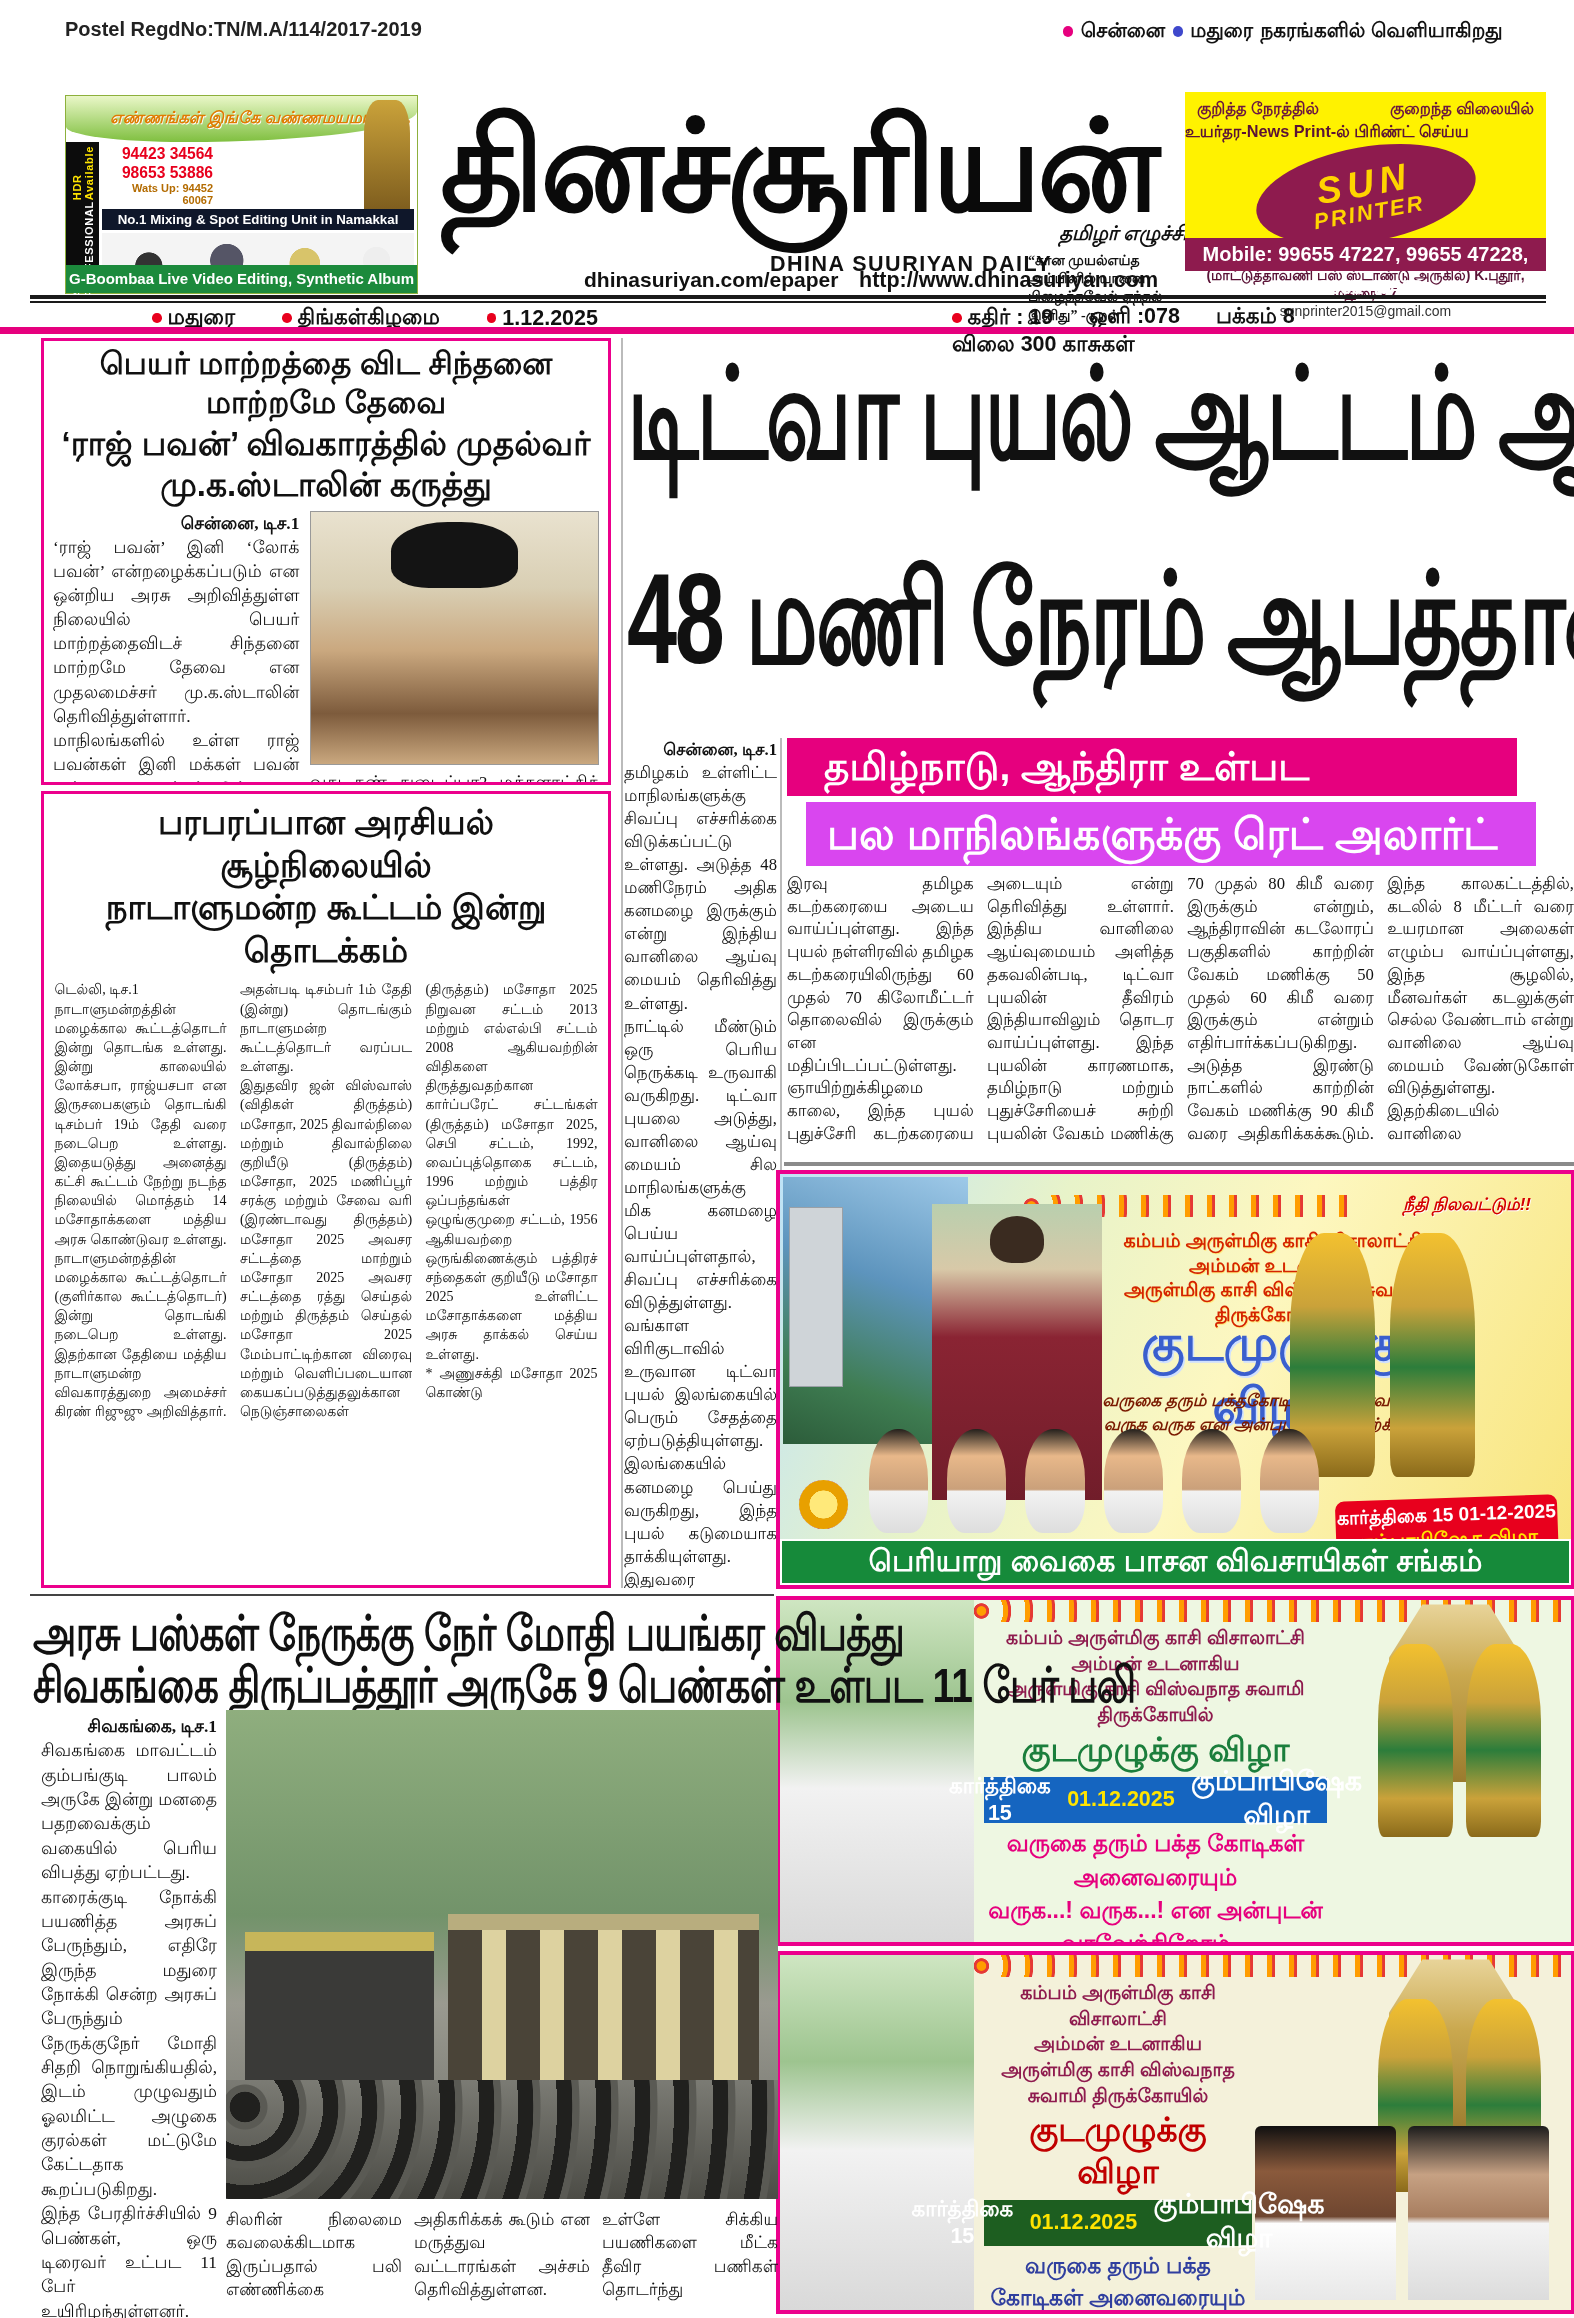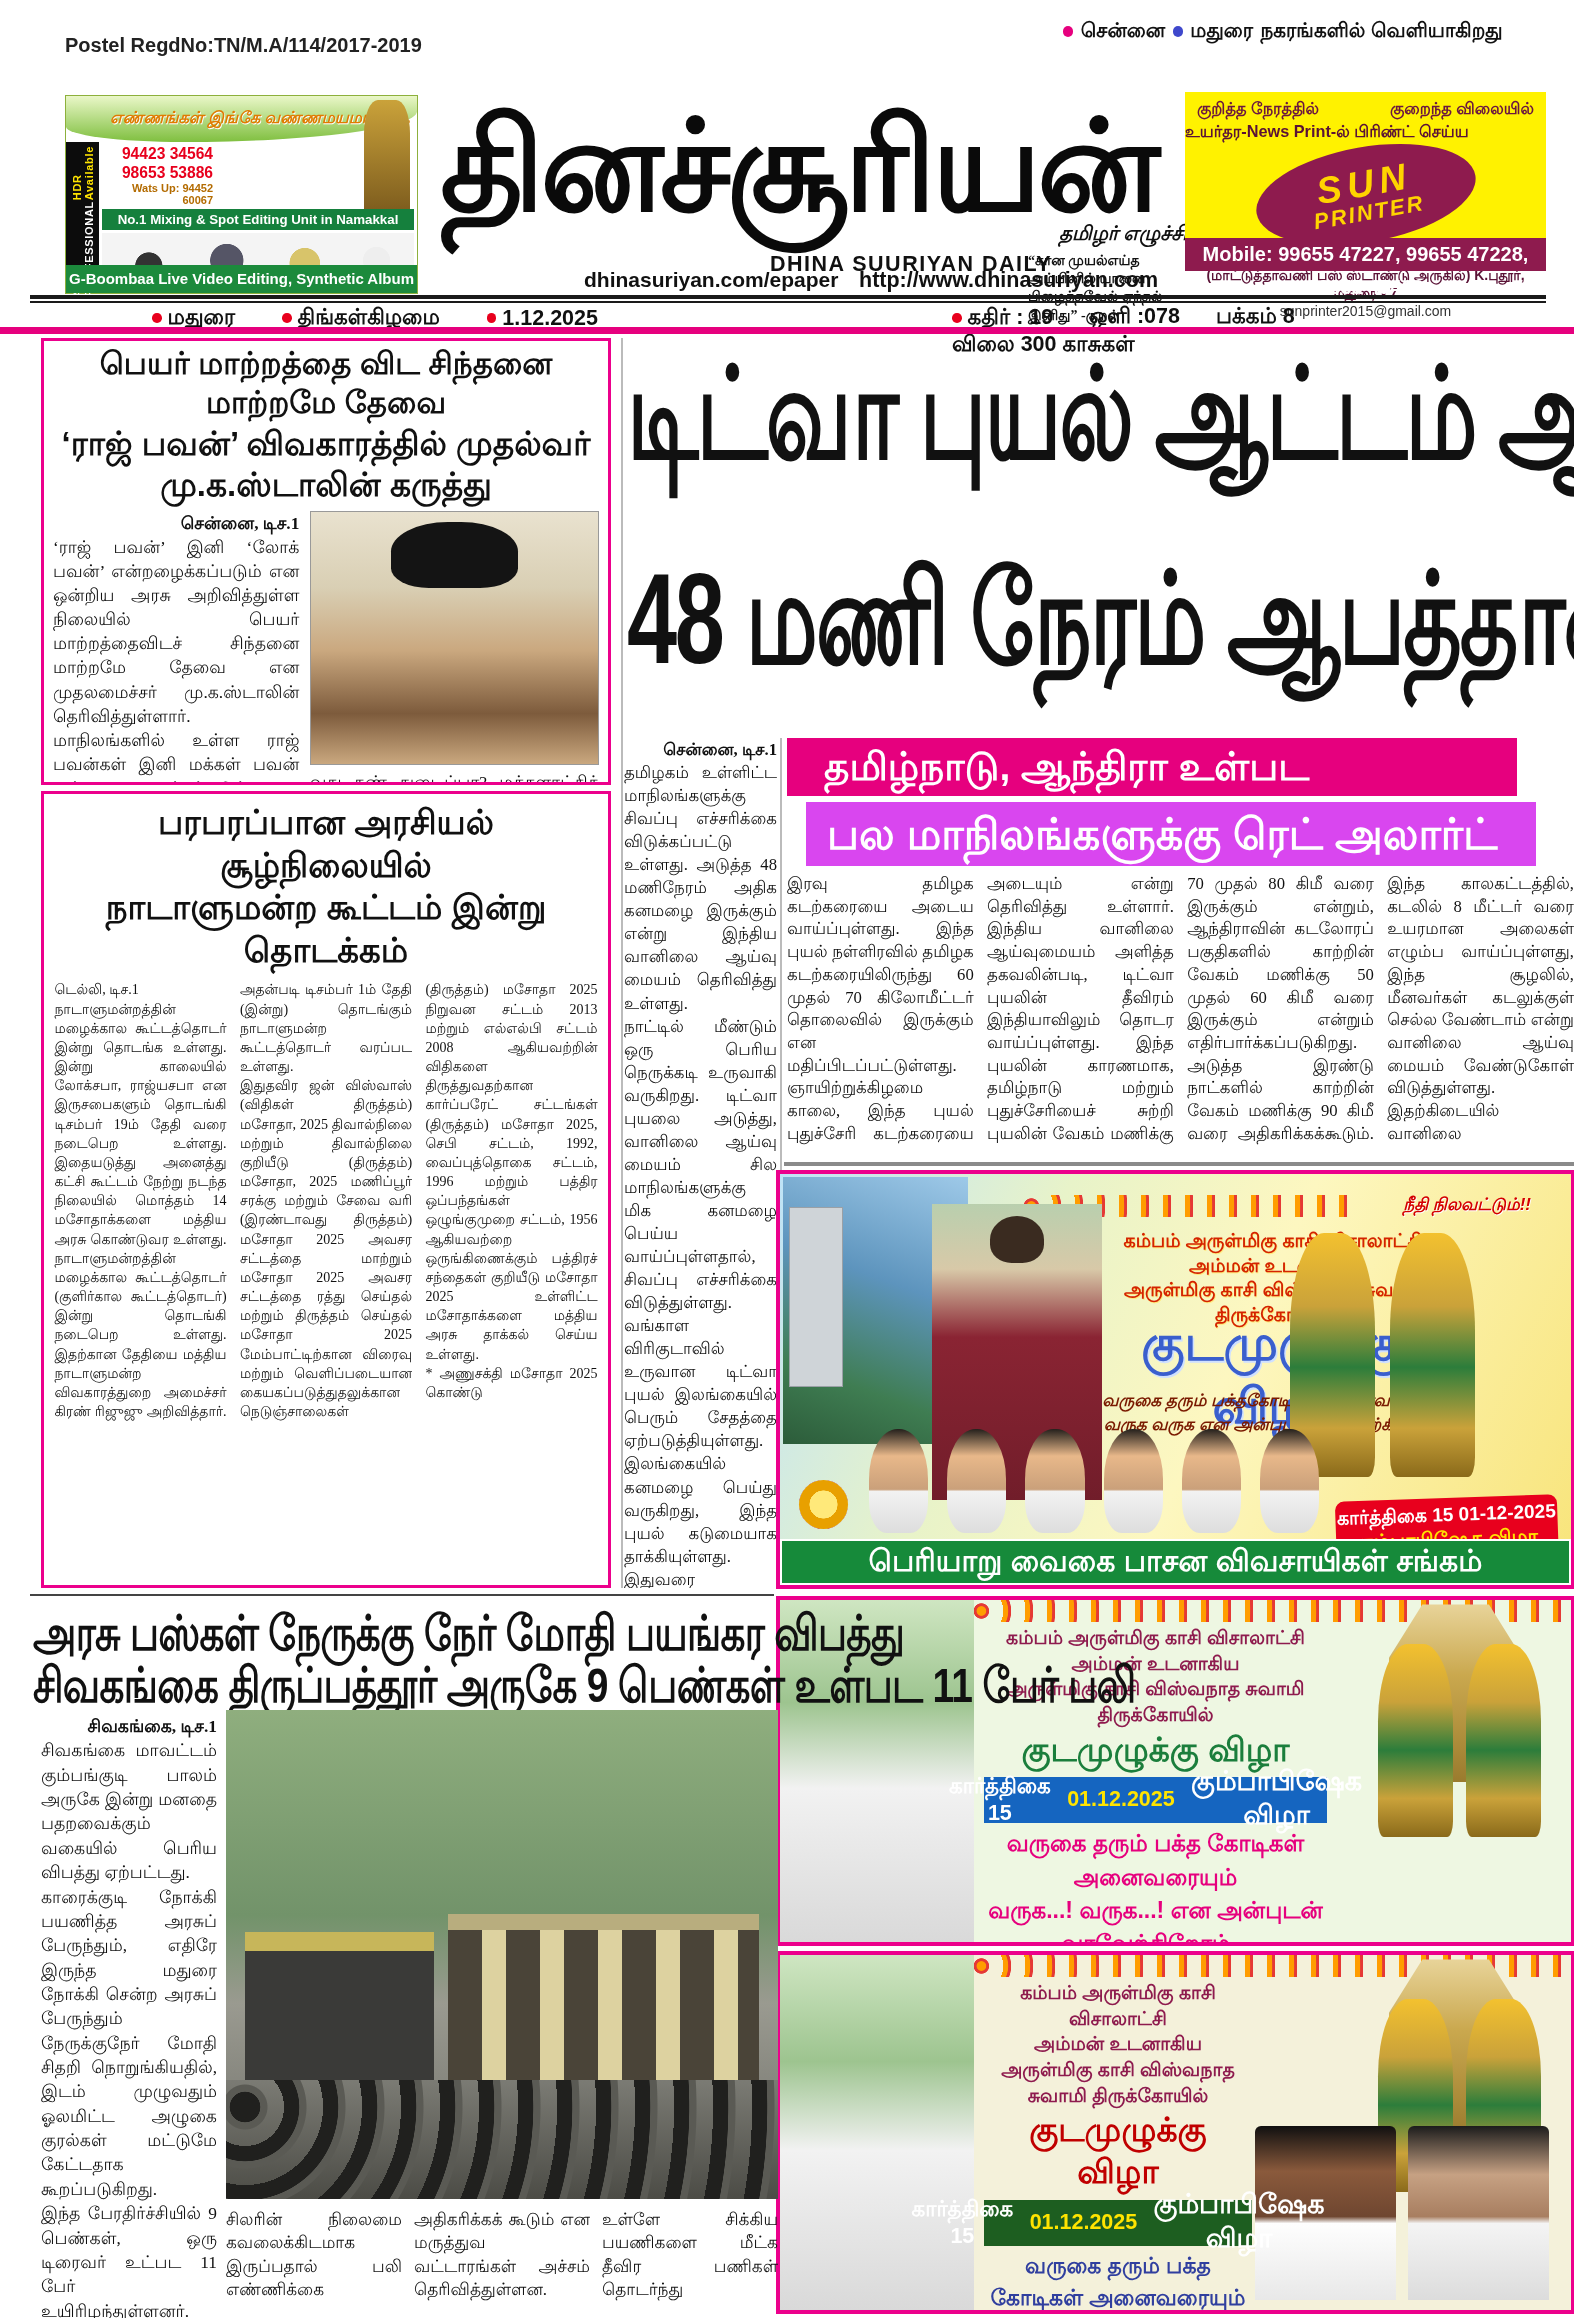--- a/index.html
+++ b/index.html
@@ -6,40 +6,40 @@
   .page{position:relative;width:1575px;height:2319px;background:#fff;overflow:hidden;
         font-family:"Liberation Sans",sans-serif;color:#111;}
   .abs{position:absolute;}
   .ser{font-family:"Liberation Serif",serif;}
   .jus{text-align:justify;}
   .ctr{text-align:center;}
   .pre{white-space:pre-line;}
   .ov{overflow:hidden;}
   .hd{font-weight:900;line-height:1.25;}
   
-  .postal{left:65px;top:34px;font-size:20px;font-weight:bold;color:#222;}
+  .postal{left:65px;top:18px;font-size:20px;font-weight:bold;color:#222;}
   .cities{left:1063px;top:19px;font-size:20px;font-weight:bold;display:flex;gap:7.4px;align-items:center;}
   .dot{width:10.4px;height:10.4px;border-radius:50%;display:inline-block;}
   
   .adb{left:65px;top:95px;width:351px;height:197px;border:1.5px solid #8db03c;background:#fff;}
   .b-wave{position:absolute;left:0;top:0;right:0;height:46px;background:linear-gradient(180deg,#eaf7c8,#7fbf3f);
           border-radius:0 0 70% 35%;}
   .b-wavetxt{position:absolute;left:44px;top:12px;font-size:16.3px;font-style:italic;font-weight:900;color:#e07b00;
              text-shadow:0.7px 0.7px 0 #fff;}
   .b-tower{position:absolute;right:7.4px;top:4.4px;width:46px;height:111px;
            background:linear-gradient(180deg,#caa23a,#7e5d1e);border-radius:30% 30% 0 0;}
   .b-side{position:absolute;left:0;top:46px;bottom:28px;width:33px;background:#0c0c0c;display:flex;
           flex-direction:column;justify-content:space-between;align-items:center;padding:4.4px 0;}
   .vtxt{writing-mode:vertical-rl;transform:rotate(180deg);font-size:11px;font-weight:900;color:#ffe400;letter-spacing:0.7px;}
   .b-main{position:absolute;left:36px;top:49px;right:3px;}
   .b-n1{color:#1a3fbf;font-size:21.5px;font-weight:900;}
   .b-n2{color:#1a3fbf;font-size:18.5px;font-weight:900;}
   .b-ph{color:#e8001d;font-size:15.6px;font-weight:900;line-height:1.2;text-align:right;}
   .b-wa{color:#b36b00;font-size:11px;font-weight:900;text-align:right;}
-  .b-red{background:#15803d;color:#fff;font-size:13.3px;font-weight:bold;text-align:center;height:21px;line-height:21px;margin-top:3px;}
+  .b-red{background:#0f172a;color:#fff;font-size:13.3px;font-weight:bold;text-align:center;height:21px;line-height:21px;margin-top:3px;}
   .b-prod{height:55px;margin-top:3px;background:
       radial-gradient(circle at 15% 60%,#333 0 13.3px,transparent 14px),
       radial-gradient(circle at 40% 50%,#556 0 16.3px,transparent 17px),
       radial-gradient(circle at 65% 55%,#d8c46a 0 15px,transparent 15.6px),
       radial-gradient(circle at 88% 50%,#eee 0 13.3px,transparent 14px),#f4f4f4;}
   .b-green{position:absolute;left:0;right:0;bottom:0;height:28px;background:#1c8a3c;color:#fff;
            font-size:15px;font-weight:bold;text-align:center;line-height:28px;}
   
   .title{left:415px;top:87px;width:767px;text-align:center;font-size:127px;font-weight:900;
          letter-spacing:-3.7px;line-height:159px;color:#0a0a0a;}

